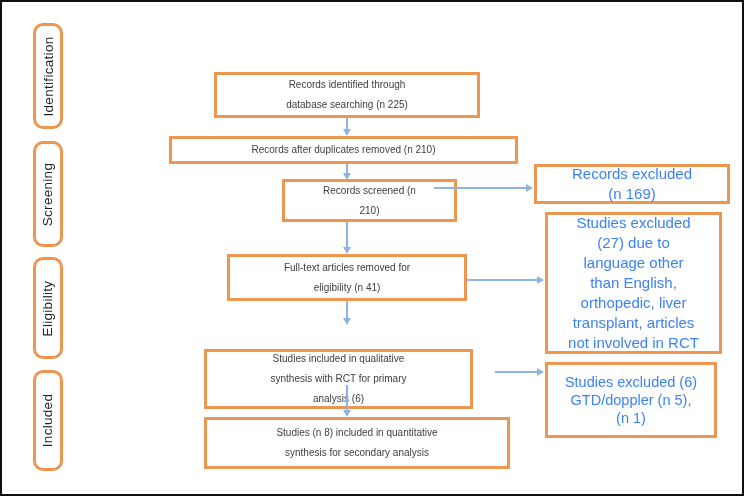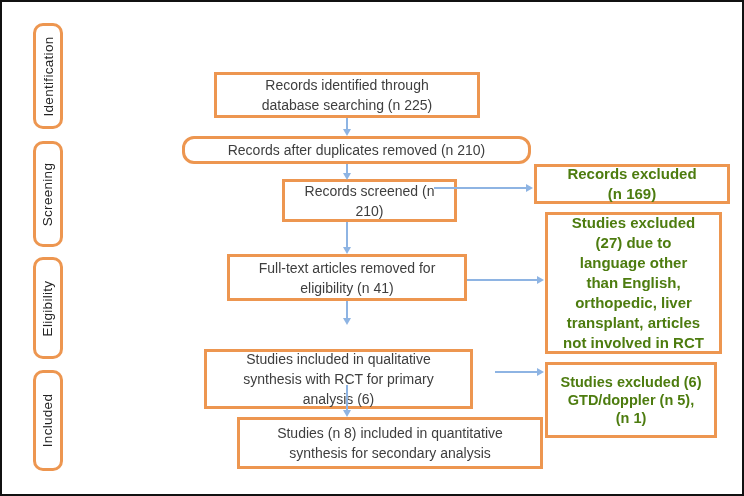--- a/index.html
+++ b/index.html
@@ -34,39 +34,38 @@
   .fbox {
     position: absolute;
     box-sizing: border-box;
     border: 3px solid #ed9650;
     background: #ffffff;
     display: flex;
     flex-direction: column;
     align-items: center;
     justify-content: center;
     text-align: center;
-    font-size: 14px;
+    font-size: 10px;
     line-height: 20px;
     color: #3e3e3e;
   }
   .fbox div { white-space: nowrap; }
   .sbox {
     position: absolute;
     box-sizing: border-box;
     border: 3px solid #ed9650;
     background: #ffffff;
     display: flex;
     flex-direction: column;
     align-items: center;
     justify-content: center;
     text-align: center;
     font-size: 15px;
     line-height: 20px;
-    color: #4d7c0f;
-    font-weight: bold;
+    color: #3b82f6;
   }
   .sbox div { white-space: nowrap; }
   .sbox.small { font-size: 14.5px; line-height: 18px; }
   .arrow-v {
     position: absolute;
     width: 2px;
     background: #8eb4e3;
   }
   .arrow-v::after {
     content: '';
@@ -108,41 +107,41 @@
   </div>
   <div class="stage" style="left:31px; top:368px; width:30px; height:101px;">
     <span class="vtext">Included</span>
   </div>
 
   <div class="fbox" style="left:212px; top:70px; width:266px; height:46px;">
       <div>Records identified through</div>
       <div>database searching (n 225)</div>
     </div>
 
-  <div class="fbox" style="left:180px; top:134px; width:349px; height:28px;border-radius:12px;">
+  <div class="fbox" style="left:167px; top:134px; width:349px; height:28px;">
       <div>Records after duplicates removed (n 210)</div>
     </div>
 
   <div class="fbox" style="left:257px; top:177px; width:175px; height:43px;margin-left:23px;">
       <div>Records screened (n</div>
       <div>210)</div>
     </div>
 
   <div class="fbox" style="left:225px; top:252px; width:240px; height:47px;">
       <div>Full-text articles removed for</div>
       <div>eligibility (n 41)</div>
     </div>
 
   <div class="fbox" style="left:202px; top:323px; width:269px; height:60px;margin-top:24px;">
       <div>Studies included in qualitative</div>
       <div>synthesis with RCT for primary</div>
       <div>analysis (6)</div>
     </div>
 
-  <div class="fbox" style="left:202px; top:415px; width:306px; height:52px;margin-left:33px;">
+  <div class="fbox" style="left:202px; top:415px; width:306px; height:52px;">
       <div>Studies (n 8) included in quantitative</div>
       <div>synthesis for secondary analysis</div>
     </div>
 
   <div class="sbox" style="left:532px; top:162px; width:196px; height:40px;">
       <div>Records excluded</div>
       <div>(n 169)</div>
     </div>
 
   <div class="sbox" style="left:543px; top:210px; width:177px; height:142px;">

